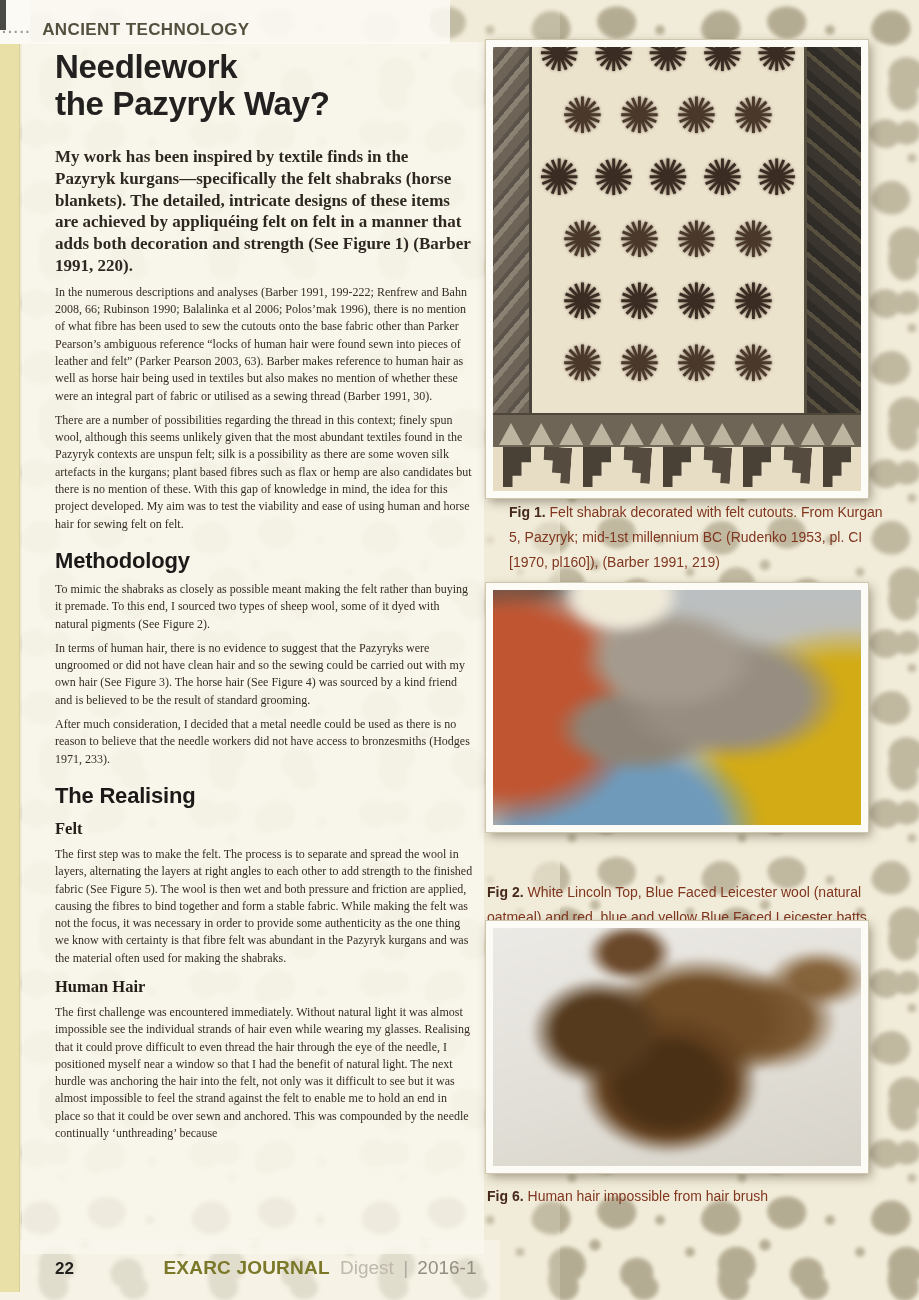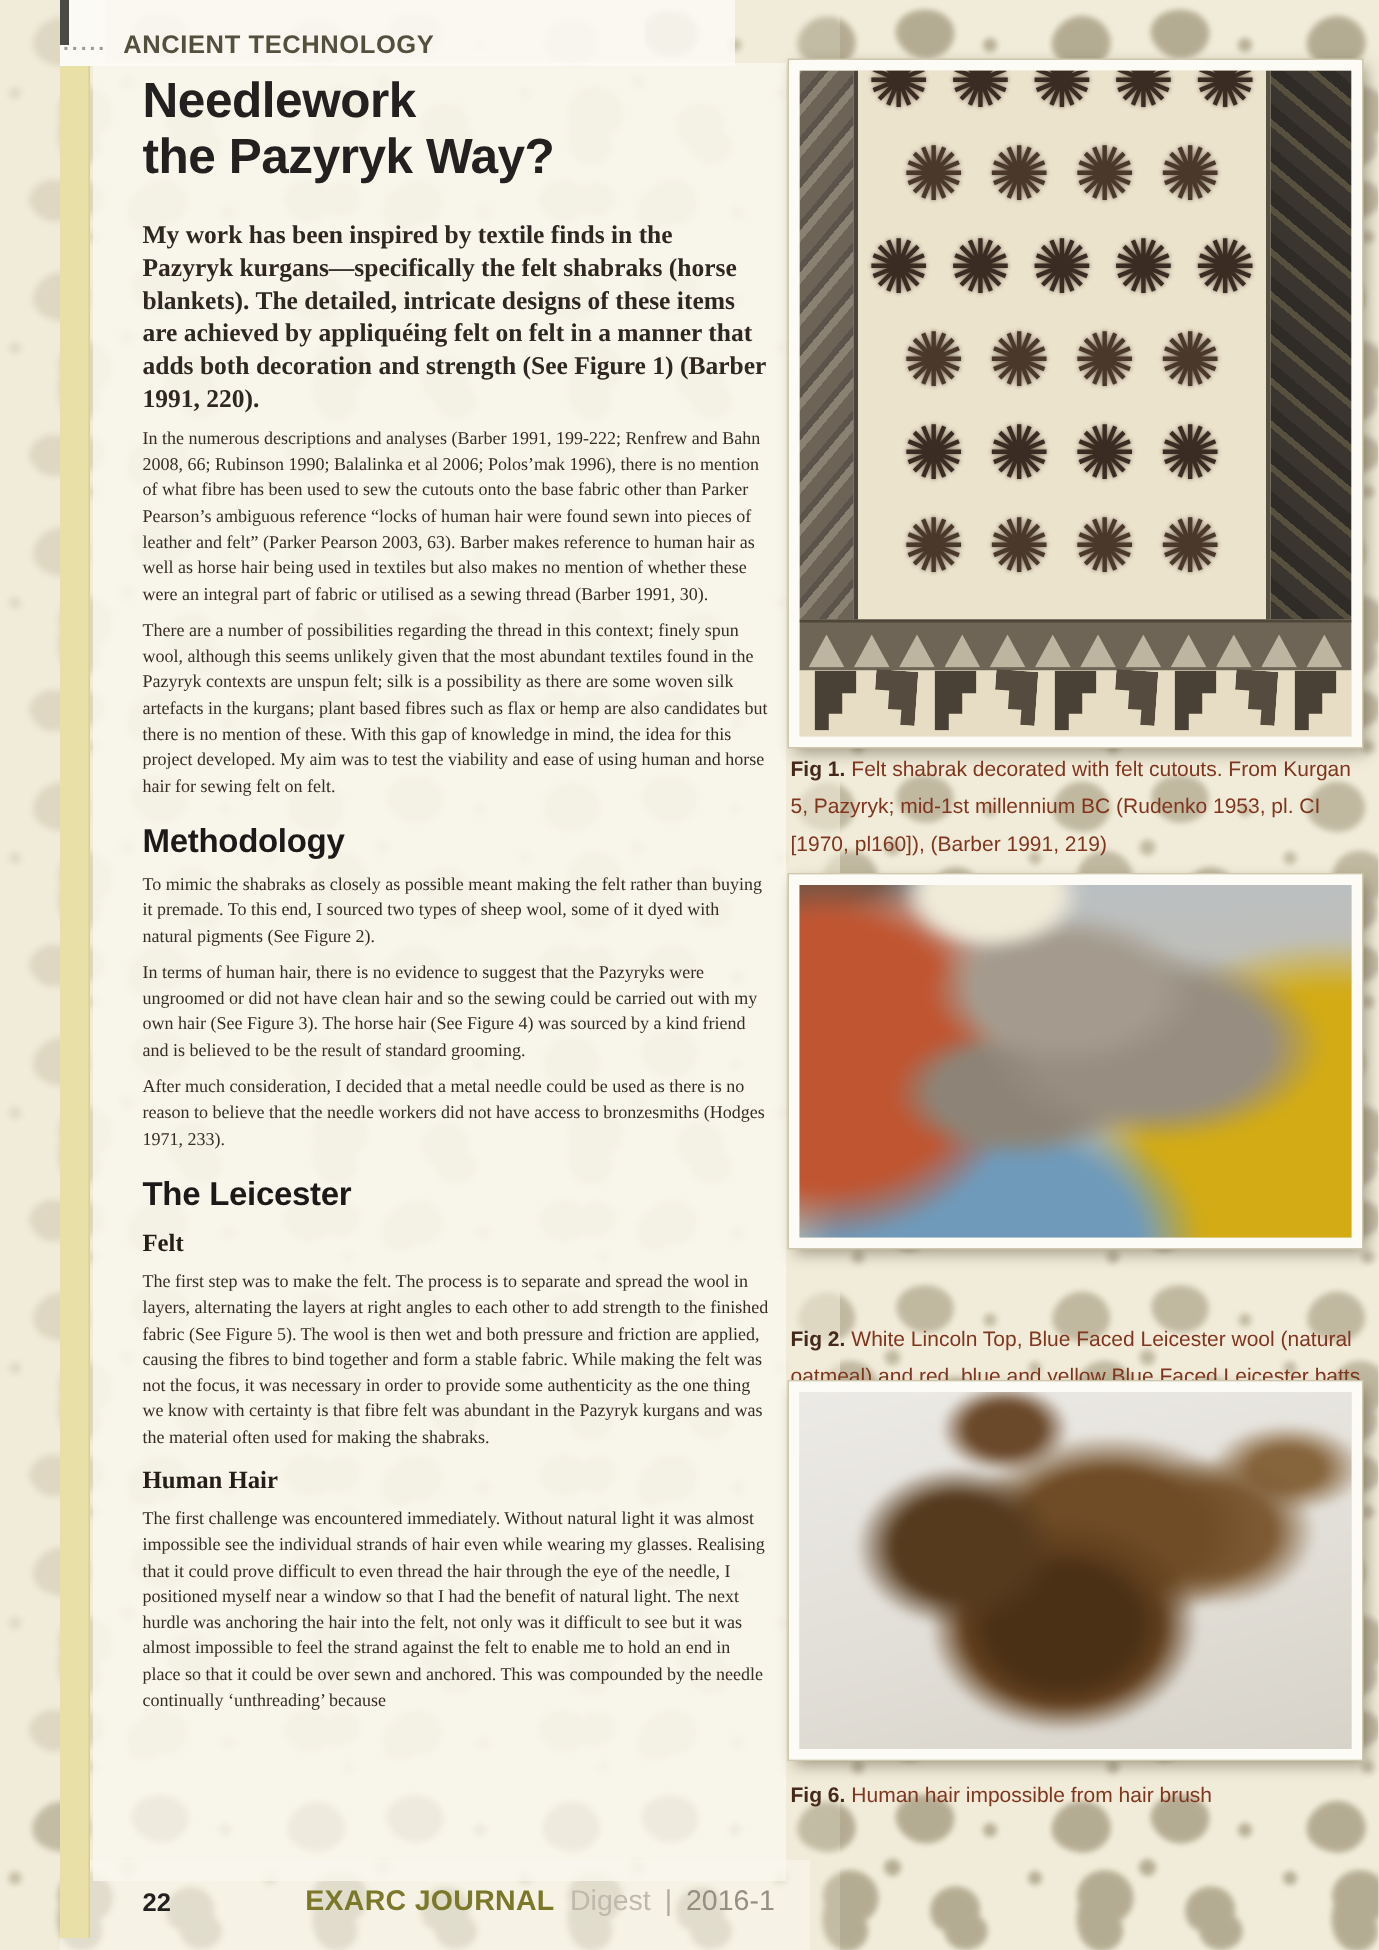--- a/index.html
+++ b/index.html
@@ -7,21 +7,21 @@
     --kicker:#54503e; --title:#232120; --body:#362d24; --byline:#8b827a;
     --heading:#1c1a18; --cap-label:#46291a; --cap-text:#80351e;
     --olive:#7b7929; --edition:#bfb9ad; --issue:#958e83;
   }
   html,body{margin:0;padding:0;}
   body{
     width:919px;height:1300px;position:relative;overflow:hidden;
     background:var(--cream);
     font-family:"Liberation Serif", serif;
   }
-  .abs{position:absolute;margin-left:40px;}
+  .abs{position:absolute;}
   svg.bg{position:absolute;left:0;top:0;z-index:0;}
 
   .text-panel{left:22px;top:42px;width:462px;height:1212px;background:rgba(250,247,238,.78);z-index:1;}
   .top-panel{left:0;top:0;width:450px;height:44px;background:rgba(252,250,244,.85);z-index:1;}
   .bottom-panel{left:0;top:1240px;width:500px;height:60px;background:rgba(250,247,238,.55);z-index:1;}
   .left-strip{left:0;top:8px;width:19px;height:1284px;background:var(--khaki);border-right:1px solid #d8ce96;z-index:2;}
   .corner-white{left:0;top:0;width:30px;height:44px;background:#fbfaf5;z-index:2;}
   .corner-dark{left:0;top:0;width:6px;height:30px;background:#4a4a47;z-index:3;}
 
   .kicker{left:2px;top:20px;z-index:4;font-family:"Liberation Sans",sans-serif;font-weight:bold;font-size:17px;white-space:nowrap;}
@@ -88,21 +88,21 @@
      radial-gradient(ellipse 95px 75px at 30% 44%, #553a1e 0 45%, rgba(85,58,30,0) 72%),
      radial-gradient(ellipse 120px 95px at 48% 64%, #4a3015 0 40%, #613f1e 55%, rgba(97,63,30,0) 75%),
      radial-gradient(ellipse 140px 90px at 56% 40%, #6f4c26 0 45%, rgba(111,76,38,0) 72%),
      radial-gradient(ellipse 95px 72px at 74% 40%, #7d5a33 0 40%, rgba(125,90,51,0) 70%),
      radial-gradient(ellipse 62px 42px at 38% 14%, #6a482a 0 40%, rgba(106,72,42,0) 70%),
      radial-gradient(ellipse 80px 46px at 86% 24%, #86643c 0 30%, rgba(134,100,60,0) 65%),
      linear-gradient(165deg,#edebe7 0%,#e2dfd8 55%,#d6d2c8 100%);}
 
   .caption{z-index:4;width:382px;font-family:"Liberation Sans",sans-serif;font-size:14px;line-height:25px;color:var(--cap-text);}
   .caption .cap-label{font-weight:bold;color:var(--cap-label);margin-right:4px;}
-  #cap1{left:487px;top:500px;}
+  #cap1{left:509px;top:500px;}
   #cap2{left:487px;top:880px;}
   #cap3{left:487px;top:1184px;}
 
   .footer{z-index:4;font-family:"Liberation Sans",sans-serif;}
   .page-num{left:55px;top:1259px;font-size:17px;font-weight:bold;color:#222120;}
   .footer-center{left:150px;top:1257px;width:340px;text-align:center;font-size:19px;white-space:nowrap;}
   .footer-center .journal{font-weight:bold;color:var(--olive);letter-spacing:.2px;}
   .footer-center .edition{color:var(--edition);margin-left:5px;}
   .footer-center .sep{color:#b0aa9e;margin:0 4px;}
   .footer-center .issue{color:var(--issue);}
@@ -155,21 +155,21 @@
     <span>Needlework</span><br>
     <span>the Pazyryk Way?</span>
   </h1>
   <div class="lead">My work has been inspired by textile finds in the Pazyryk kurgans—specifically the felt shabraks (horse blankets). The detailed, intricate designs of these items are achieved by appliquéing felt on felt in a manner that adds both decoration and strength (See Figure 1) (Barber 1991, 220).</div>
   <p class="body">In the numerous descriptions and analyses (Barber 1991, 199-222; Renfrew and Bahn 2008, 66; Rubinson 1990; Balalinka et al 2006; Polos’mak 1996), there is no mention of what fibre has been used to sew the cutouts onto the base fabric other than Parker Pearson’s ambiguous reference “locks of human hair were found sewn into pieces of leather and felt” (Parker Pearson 2003, 63). Barber makes reference to human hair as well as horse hair being used in textiles but also makes no mention of whether these were an integral part of fabric or utilised as a sewing thread (Barber 1991, 30).</p>
   <p class="body">There are a number of possibilities regarding the thread in this context; finely spun wool, although this seems unlikely given that the most abundant textiles found in the Pazyryk contexts are unspun felt; silk is a possibility as there are some woven silk artefacts in the kurgans; plant based fibres such as flax or hemp are also candidates but there is no mention of these. With this gap of knowledge in mind, the idea for this project developed. My aim was to test the viability and ease of using human and horse hair for sewing felt on felt.</p>
   <h2>Methodology</h2>
   <p class="body">To mimic the shabraks as closely as possible meant making the felt rather than buying it premade. To this end, I sourced two types of sheep wool, some of it dyed with natural pigments (See Figure 2).</p>
   <p class="body">In terms of human hair, there is no evidence to suggest that the Pazyryks were ungroomed or did not have clean hair and so the sewing could be carried out with my own hair (See Figure 3). The horse hair (See Figure 4) was sourced by a kind friend and is believed to be the result of standard grooming.</p>
   <p class="body">After much consideration, I decided that a metal needle could be used as there is no reason to believe that the needle workers did not have access to bronzesmiths (Hodges 1971, 233).</p>
-  <h2>The Leicester</h2>
+  <h2>The Realising</h2>
   <h3>Felt</h3>
   <p class="body">The first step was to make the felt. The process is to separate and spread the wool in layers, alternating the layers at right angles to each other to add strength to the finished fabric (See Figure 5). The wool is then wet and both pressure and friction are applied, causing the fibres to bind together and form a stable fabric.  While making the felt was not the focus, it was necessary in order to provide some authenticity as the one thing we know with certainty is that fibre felt was abundant in the Pazyryk kurgans and was the material often used for making the shabraks.</p>
   <h3>Human Hair</h3>
   <p class="body">The first challenge was encountered immediately. Without natural light it was almost impossible see the individual strands of hair even while wearing my glasses. Realising that it could prove difficult to even thread the hair through the eye of the needle, I positioned myself near a window so that I had the benefit of natural light. The next hurdle was anchoring the hair into the felt, not only was it difficult to see but it was almost impossible to feel the strand against the felt to enable me to hold an end in place so that it could be over sewn and anchored. This was compounded by the needle continually ‘unthreading’ because</p>
 </div>
 
 <div id="fig1" class="abs figframe">
   <div class="shabrak">
     <div class="ros-field">
         <div class="ros-row">

